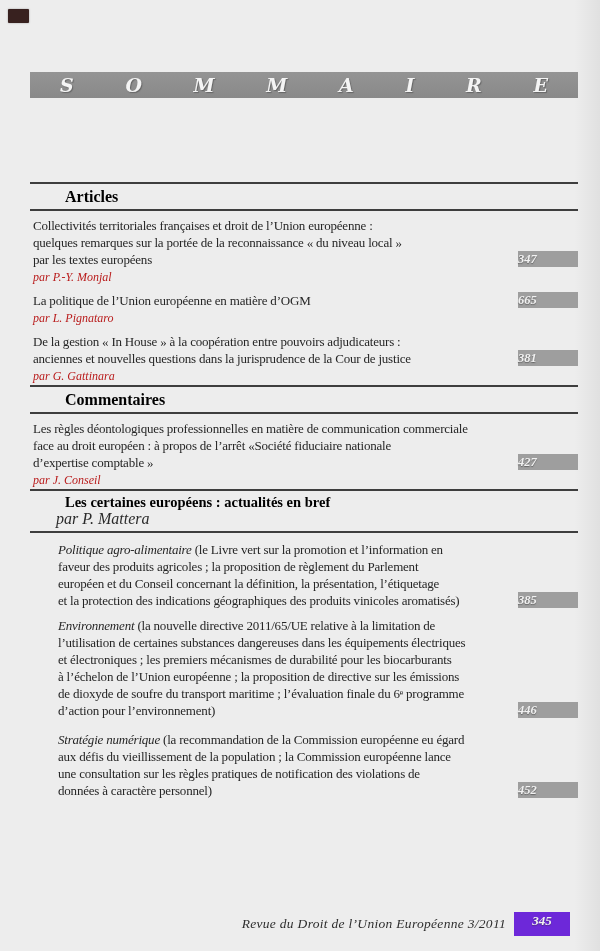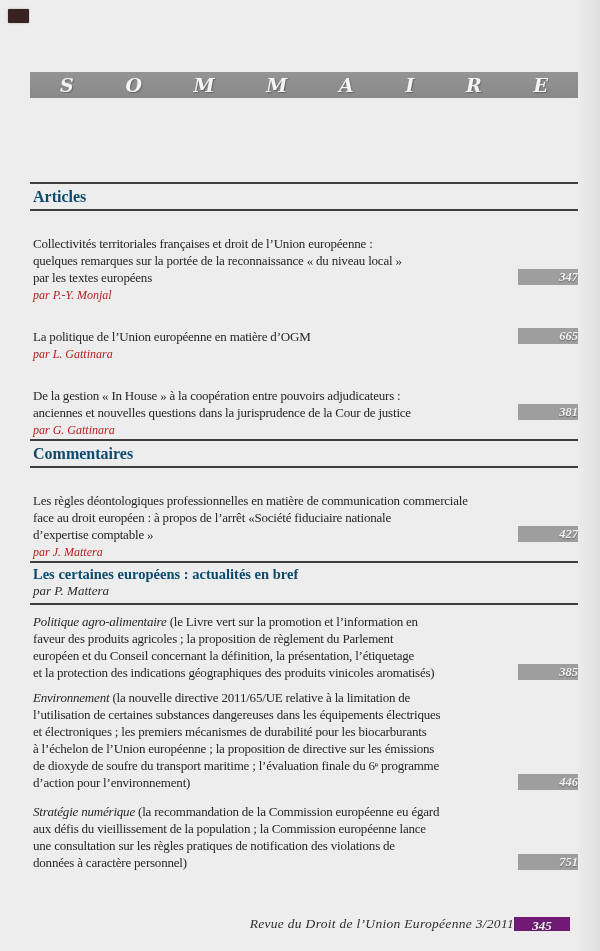--- a/index.html
+++ b/index.html
@@ -31,59 +31,60 @@
     font-family:"DejaVu Serif","Liberation Serif",serif;
     text-shadow:1px 1px 1px rgba(70,70,70,.55);
     line-height:1;
   }
   .content{
     position:absolute;left:30px;top:182px;width:548px;
   }
   .rule{height:2px;background:#3e3e3e;border:0;margin:0;}
   .sect-heading{
     font-weight:bold;font-size:16px;line-height:19px;
-    padding:3px 0 3px 3px;color:#0c4a6e;
+    padding:3px 0 3px 3px;color:#000000;margin-left:32px;
   }
   .sect-subheading{
-    font-style:italic;font-size:13px;line-height:16px;
+    font-style:italic;font-size:16px;line-height:16px;
     padding:0 0 4px 3px;
-  }
-  .entry{position:relative;margin-top:24px;padding-left:3px;}
+    margin-left:23px;
+  }
+  .entry{position:relative;margin-top:6px;padding-left:3px;}
   .entry-head{position:relative;}
   .entry-title{
     white-space:pre;font-size:13px;line-height:17px;letter-spacing:-0.2px;
     color:#262626;
   }
   .entry-title .lead{font-style:italic;}
   .entry-author{
     font-style:italic;font-size:12px;line-height:17px;margin-top:1px;
     color:#b91c1c;
   }
   .page-badge{
     position:absolute;right:0;bottom:1px;width:60px;height:16px;
     background:#9e9e9e;
     color:#f1f1f1;font-style:italic;font-weight:bold;font-size:12.5px;
-    line-height:16px;text-align:right;box-sizing:border-box;
+    line-height:16px;text-align:left;box-sizing:border-box;padding-right:7px;
     text-shadow:0 1px 1px rgba(45,45,45,.5);
   }
   .sect{margin:0;}
   .sect + .sect{margin-top:0;}
   .sect-gap-sm{margin-top:6px;}
   .sect-gap-md{margin-top:14px;}
-  .entries-dossiers .entry{margin-top:8px;}
+  .entries-dossiers .entry{margin-top:8px;margin-left:25px;}
   .footer{
     position:absolute;top:915px;right:30px;height:18px;
-    display:flex;align-items:center;
+    display:flex;align-items:center;gap:8px;
   }
   .footer-text{
     font-style:italic;font-size:13.5px;letter-spacing:0.3px;color:#2e2e2e;
     line-height:18px;
   }
   .footer-badge{
-    width:56px;height:14px;background:#701a75;box-sizing:border-box;
+    width:56px;height:24px;background:#6d28d9;box-sizing:border-box;
     color:#f1f1f1;font-style:italic;font-weight:bold;font-size:13px;
     line-height:18px;text-align:center;
     text-shadow:0 1px 1px rgba(45,45,45,.5);
   }
 </style>
 </head>
 <body>
 
 <div class="scan-shade"></div>
 <div class="corner-mark"></div>
@@ -114,21 +115,21 @@
         <span class="page-badge">347</span>
       </div>
       <div class="entry-author">par P.-Y. Monjal</div>
     </div>
 
     <div class="entry">
       <div class="entry-head">
         <div class="entry-title">La politique de l’Union européenne en matière d’OGM</div>
         <span class="page-badge">665</span>
       </div>
-      <div class="entry-author">par L. Gattinara</div>
+      <div class="entry-author">par L. Pignataro</div>
     </div>
 
     <div class="entry">
       <div class="entry-head">
         <div class="entry-title">De la gestion « In House » à la coopération entre pouvoirs adjudicateurs :
 anciennes et nouvelles questions dans la jurisprudence de la Cour de justice</div>
         <span class="page-badge">381</span>
       </div>
       <div class="entry-author">par G. Gattinara</div>
     </div>
@@ -140,21 +141,21 @@
     <div class="sect-heading">Commentaires</div>
     <div class="rule"></div>
 
     <div class="entry">
       <div class="entry-head">
         <div class="entry-title">Les règles déontologiques professionnelles en matière de communication commerciale
 face au droit européen : à propos de l’arrêt «Société fiduciaire nationale
 d’expertise comptable »</div>
         <span class="page-badge">427</span>
       </div>
-      <div class="entry-author">par J. Mattera</div>
+      <div class="entry-author">par J. Conseil</div>
     </div>
   </div>
 
   <div class="sect sect-gap-md">
     <div class="rule"></div>
     <div class="sect-heading" style="font-size:14.5px;line-height:17px;padding-bottom:0;">Les certaines européens : actualités en bref</div>
     <div class="sect-subheading">par P. Mattera</div>
     <div class="rule"></div>
 
     <div class="entries-dossiers">
@@ -179,21 +180,21 @@
           <span class="page-badge">446</span>
         </div>
       </div>
 
       <div class="entry" style="margin-top:12px;">
         <div class="entry-head">
           <div class="entry-title"><span class="lead">Stratégie numérique</span><span> (la recommandation de la Commission européenne eu égard
 aux défis du vieillissement de la population ; la Commission européenne lance
 une consultation sur les règles pratiques de notification des violations de
 données à caractère personnel)</span></div>
-          <span class="page-badge">751</span>
+          <span class="page-badge">452</span>
         </div>
       </div>
     </div>
   </div>
 
 </div>
 
 <div class="footer">
   <span class="footer-text">Revue du Droit de l’Union Européenne 3/2011</span>
   <span class="footer-badge">345</span>

